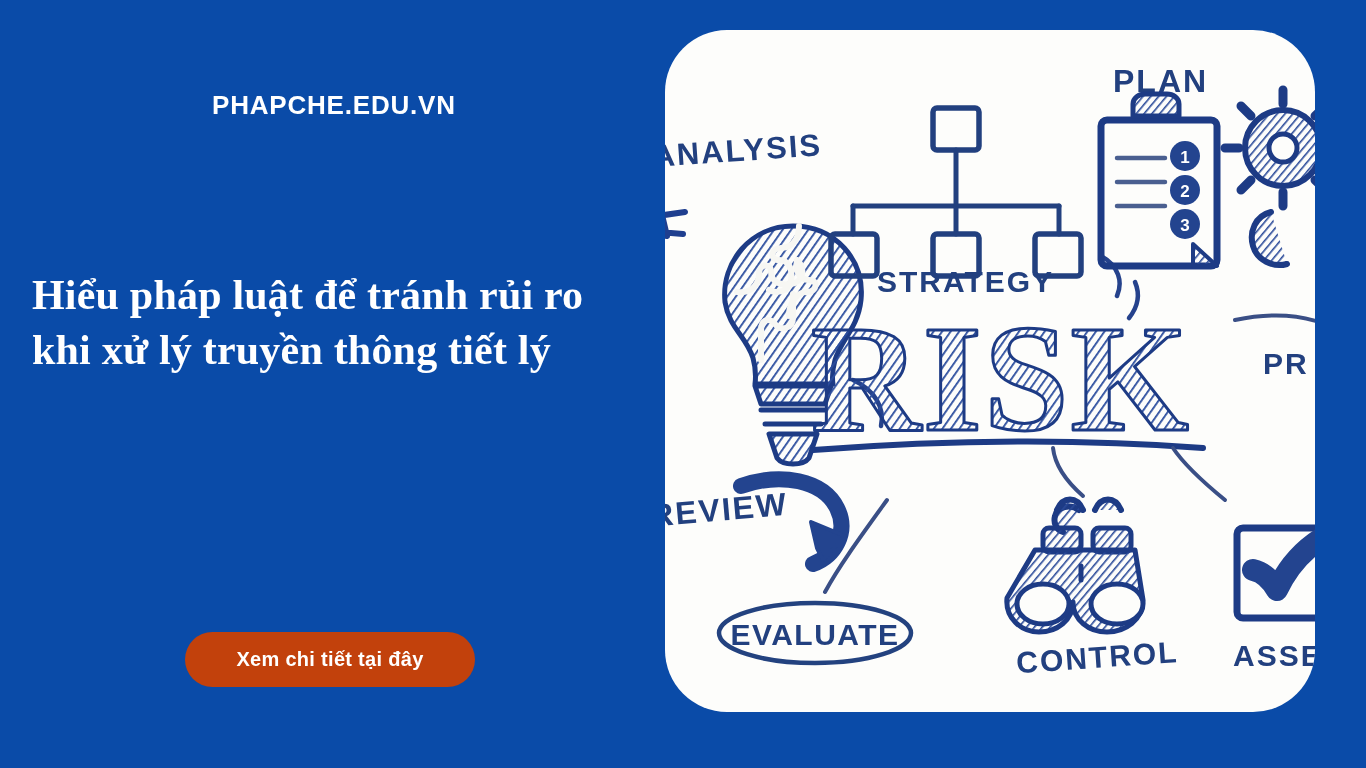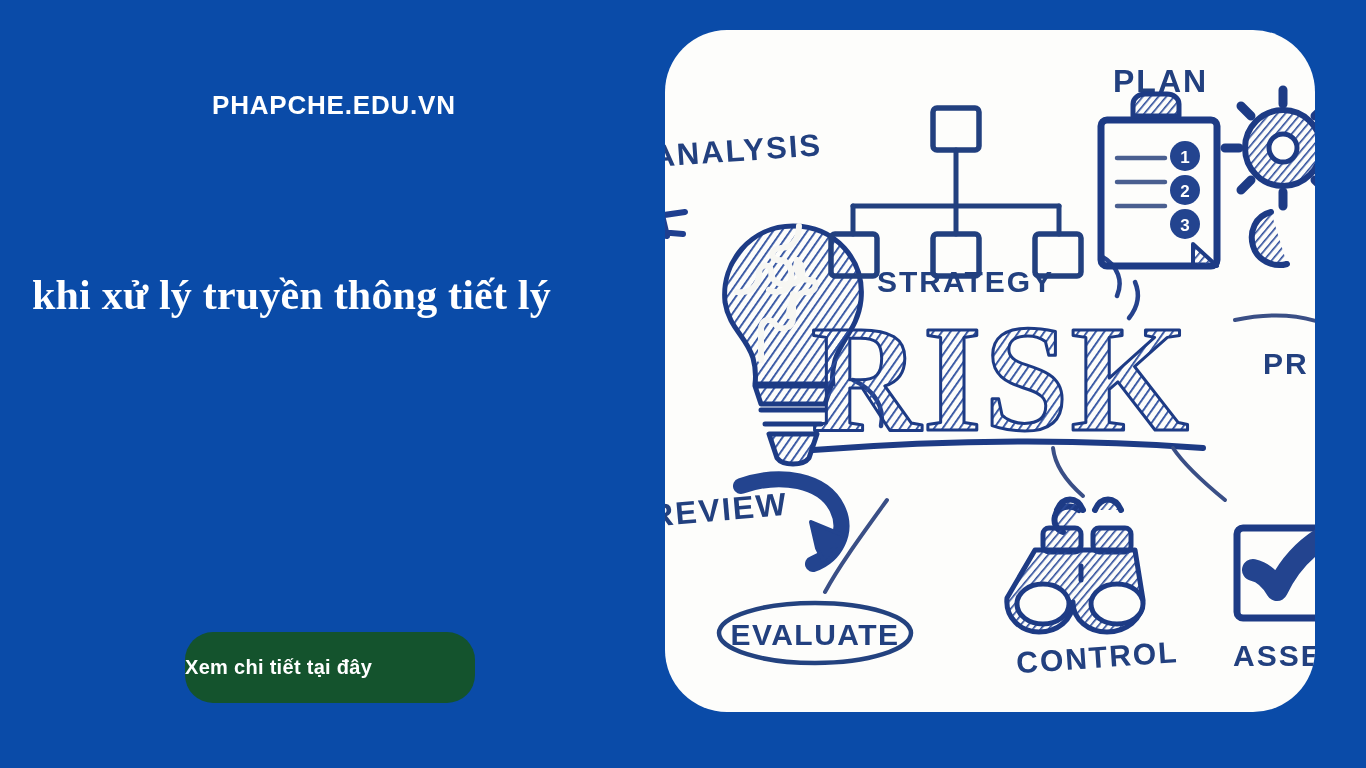--- a/index.html
+++ b/index.html
@@ -38,32 +38,33 @@
     font-family:"Liberation Serif", serif;
     font-weight:bold;
     font-size:42px;
     line-height:55px;
     color:#ffffff;
     letter-spacing:0.2px;
   }
   .cta-button {
     position:absolute;
     left:185px; top:632px;
-    width:290px; height:71px;
+    width:290px; height:55px;
     border:none;
     border-radius:28px;
-    background:#14532d;
+    background:#c2410c;
     color:#ffffff;
     font-family:"Liberation Sans", sans-serif;
     font-size:20px;
     font-weight:bold;
     letter-spacing:0.3px;
     cursor:pointer;
     display:flex;
     align-items:center;
+    justify-content:center;
   }
 
   
   .image-card {
     position:absolute;
     left:665px; top:30px;
     width:650px; height:682px;
     background:#fdfdfb;
     border-radius:62px;
     overflow:hidden;
@@ -78,20 +79,21 @@
 </head>
 <body>
 
 <div class="banner">
 
   <div class="left-col">
 
     <div class="site-logo">PHAPCHE.EDU.VN</div>
 
     <div class="headline">
+      <div>Hiểu pháp luật để tránh rủi ro</div>
       <div>khi xử lý truyền thông tiết lý</div>
     </div>
 
     <button class="cta-button">
       <span>Xem chi tiết tại đây</span>
     </button>
 
   </div>
 
   <div class="image-card">

